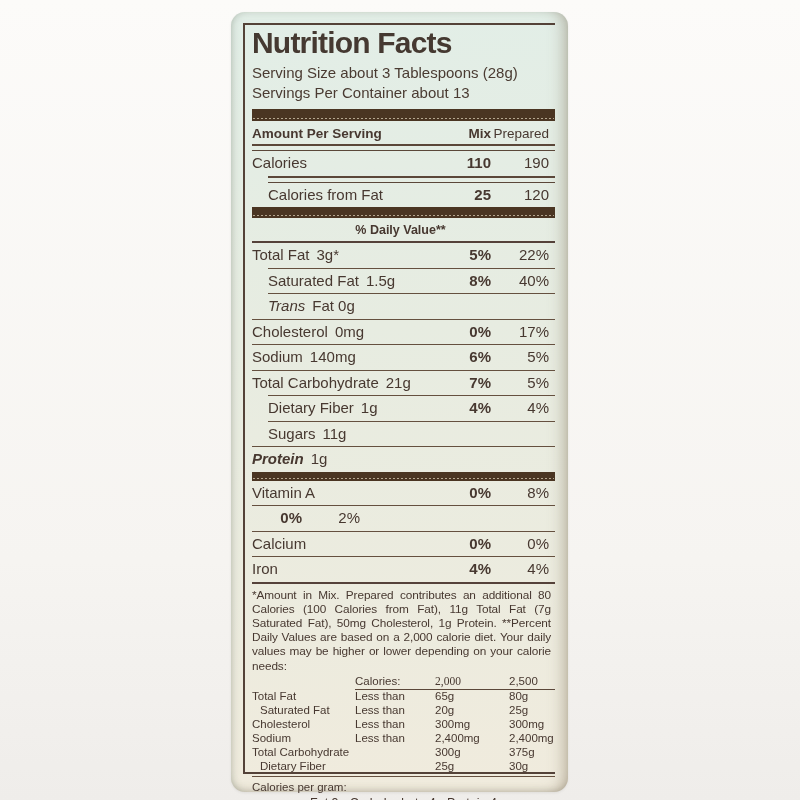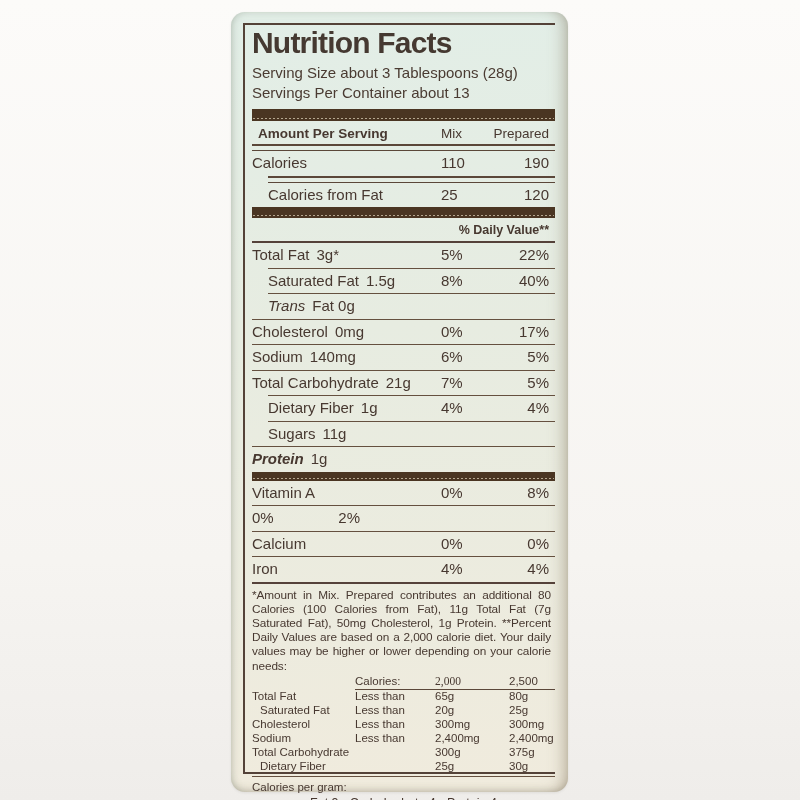--- a/index.html
+++ b/index.html
@@ -29,37 +29,37 @@
   .serv{font-size:15px;line-height:20px;color:#4a3b32;}
   .bar{position:relative;background:#4a3522;}
   .bar.b1{height:12px;margin-top:6px;}
   .bar.b2{height:11px;}
   .bar.b3{height:9px;}
   .bar::after{
     content:"";position:absolute;left:1px;right:1px;bottom:2px;height:1px;
     background:repeating-linear-gradient(90deg,#cfc3ab 0 2px,transparent 2px 4px);
     opacity:.8;
   }
-  .hdr{display:flex;align-items:baseline;font-size:13.5px;font-weight:bold;padding:5px 0 3px;margin-left:6px;}
+  .hdr{display:flex;align-items:baseline;font-size:13.5px;font-weight:bold;padding:5px 0 3px;}
   .hdr .lft{flex:1;}
   .sep-dbl{height:4px;border-top:2px solid #5b4739;border-bottom:1px solid #5b4739;}
   .sep{border-top:1.5px solid #65503f;}
   .sep.ind{margin-left:16px;}
   .sep-dbl.ind{margin-left:16px;}
   .sep-med{border-top:2.5px solid #55423a;}
   .row{display:flex;align-items:baseline;font-size:15px;line-height:16.5px;padding:4px 0;}
   .row .nm{flex:1;white-space:nowrap;}
   .row.ind .nm{padding-left:16px;}
   .b{font-weight:normal;}
   .i{font-style:italic;}
   .bi{font-weight:bold;font-style:italic;}
   .amt{margin-left:7px;}
-  .c1{width:50px;font-weight:normal;}
+  .c1{width:50px;text-align:right;font-weight:bold;}
   .c2{width:58px;text-align:right;font-weight:normal;padding-right:6px;}
-  .dv-note{text-align:right;font-size:12.5px;font-weight:bold;padding:5px 6px 4px 0;}
+  .dv-note{text-align:center;font-size:12.5px;font-weight:bold;padding:5px 6px 4px 0;}
   .foot{font-size:11.8px;line-height:14.2px;text-align:justify;padding:4px 4px 0 0;letter-spacing:-.1px;}
   table.dvt{border-collapse:collapse;margin-top:2px;width:100%;font-size:11.5px;}
   table.dvt td{padding:0 0 1.5px 0;line-height:12.4px;font-weight:normal;}
   table.dvt .lbl{width:95px;}
   table.dvt .qual{width:80px;}
   table.dvt .v1{width:74px;font-family:Liberation Serif, serif;}
   table.dvt td.indent{padding-left:8px;}
   table.dvt tr.head td{border-bottom:1px solid #5b4739;padding-bottom:2px;margin-left:36px;}
   table.dvt tr.head td.lbl{border-bottom:none;}
   .sep.full{margin-top:2px;}

